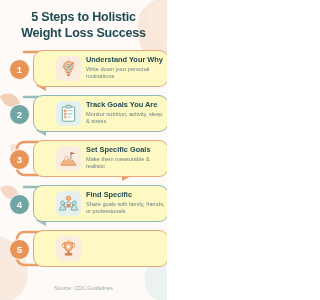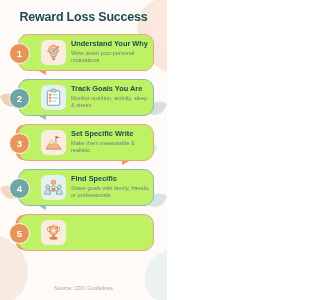--- a/index.html
+++ b/index.html
@@ -48,25 +48,25 @@
   }
   .step-connector {
     position: absolute;
     left: 0;
     width: 167px;
     height: 45px;
     top: 0;
   }
   .card {
     position: absolute;
-    left: 18px;
+    left: 33px;
     top: 4px;
     width: 136px;
     height: 37px;
-    background: #bef264;
+    background: #fef9c3;
     border-radius: 10px;
     border: 1.1px solid #e8a77b;
     box-sizing: border-box;
     display: flex;
     align-items: center;
     padding-left: 22px;
   }
   .card.teal {
     border-color: #8fb8b5;
   }
@@ -149,21 +149,22 @@
     <path d="M167,300 L167,250 C150,256 141,272 146,288 C148,294 152,298 157,300 Z" fill="#e3eeee" opacity="0.65"></path>
     <path d="M0,96 C10,90 18,96 20,104 C12,110 3,106 0,96 Z" fill="#e9ad84" opacity="0.55"></path>
     <path d="M0,188 C9,182 17,188 19,196 C11,202 3,198 0,188 Z" fill="#e9ad84" opacity="0.45"></path>
     <path d="M167,104 C157,98 149,104 147,112 C155,118 164,114 167,104 Z" fill="#9dc3c0" opacity="0.45"></path>
     <path d="M167,196 C157,190 149,196 147,204 C155,210 164,206 167,196 Z" fill="#9dc3c0" opacity="0.4"></path>
     <circle cx="152" cy="148" r="5" fill="#cfe2e1" opacity="0.6"></circle>
     <circle cx="14" cy="148" r="4" fill="#f3d6c0" opacity="0.6"></circle>
   </svg>
 
   <div class="title-block">
-    <div class="title-line">Reward Loss Success</div>
+    <div class="title-line">5 Steps to Holistic</div>
+    <div class="title-line">Weight Loss Success</div>
   </div>
 
   <div class="steps">
 
     <div class="step">
       <svg class="step-connector" viewBox="0 0 167 45" xmlns="http://www.w3.org/2000/svg">
         <path d="M24,6 L143,6 A7,7 0 0 1 150,13 L150,32 A7,7 0 0 1 143,39 L42,39" fill="none" stroke="#e89457" stroke-width="2.6" stroke-linecap="round" opacity="0.92"></path>
         <path d="M46,34 L36,39.5 L46,45 Z" fill="#e89457" opacity="0.92"></path>
       </svg>
       <div class="card">
@@ -226,21 +227,21 @@
         <div class="icon-box">
           <svg width="19" height="19" viewBox="0 0 24 24" xmlns="http://www.w3.org/2000/svg">
             <path d="M2.4 20.4 L9.4 8.6 L13.2 14.6 L15 11.8 L21.6 20.4 Z" fill="#f2b588" stroke="#d9834a" stroke-width="1" stroke-linejoin="round"></path>
             <path d="M9.4 8.6 L6.6 13.4 L12 13.4 Z" fill="#ffffff" opacity="0.8"></path>
             <path d="M15 11.8 L13.4 14.2 L16.8 14.2 Z" fill="#ffffff" opacity="0.7"></path>
             <path d="M15 11.8 L15 4.2" stroke="#7a8e94" stroke-width="1.1" stroke-linecap="round"></path>
             <path d="M15 4 L20.4 5.4 L15 7.2 Z" fill="#e05b3c"></path>
           </svg>
         </div>
         <div class="card-text">
-          <div class="card-title">Set Specific Write</div>
+          <div class="card-title">Set Specific Goals</div>
           <div class="card-desc">Make them measurable &amp; realistic</div>
         </div>
       </div>
       <div class="badge">3</div>
     </div>
 
     <div class="step">
       <svg class="step-connector" viewBox="0 0 167 45" xmlns="http://www.w3.org/2000/svg">
         <path d="M24,6 L143,6 A7,7 0 0 1 150,13 L150,32 A7,7 0 0 1 143,39 L42,39" fill="none" stroke="#8fb8b5" stroke-width="2.6" stroke-linecap="round" opacity="0.92"></path>
         <path d="M46,34 L36,39.5 L46,45 Z" fill="#8fb8b5" opacity="0.92"></path>

